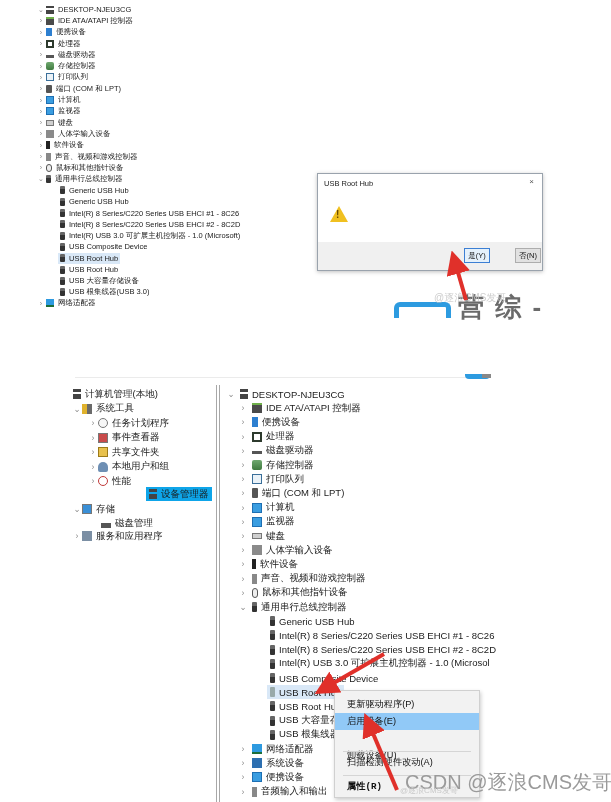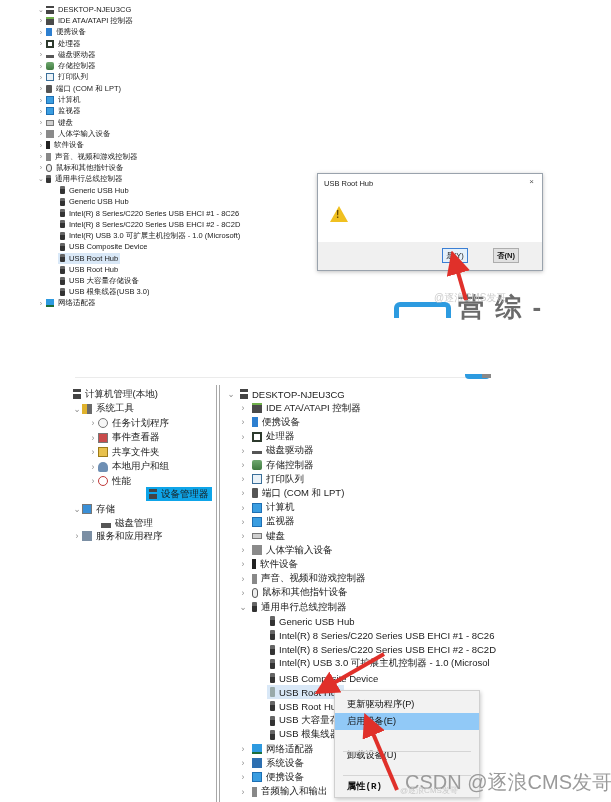--- a/index.html
+++ b/index.html
@@ -50,23 +50,23 @@
   .sel-gray { background: #0ea5e9; margin-left: 48px; }
 
   
   .dialog { position: absolute; left: 317px; top: 173px; width: 226px; height: 98px; background: #ffffff; border: 1px solid #9aa3ad; box-shadow: 0 1px 4px rgba(0,0,0,0.25); }
   .dialog .title { position: absolute; left: 6px; top: 5px; font-size: 7.5px; color: #222; }
   .dialog .close { position: absolute; right: 8px; top: 3px; font-size: 8px; color: #555; }
   .dialog .warn { position: absolute; left: 12px; top: 32px; width: 0; height: 0; border-left: 9px solid transparent; border-right: 9px solid transparent; border-bottom: 16px solid #f0c020; }
   .dialog .warn-mark { position: absolute; left: 18px; top: 35px; font-size: 10px; font-weight: bold; color: #6a4a00; }
   .dialog .msg { position: absolute; left: 40px; top: 29px; width: 180px; font-size: 10.3px; line-height: 14px; color: #1e3c8c; }
   .dialog .footer { position: absolute; left: 0; right: 0; bottom: 0; height: 28px; background: #f0f0f0; }
-  .dialog .btn { position: absolute; top: 6px; height: 15px; width: 26px; font-size: 7.5px; border: 1px solid #adadad; background: #e1e1e1; display: flex; align-items: center; justify-content: center; color: #111; }
+  .dialog .btn { position: absolute; top: 6px; height: 15px; width: 26px; font-size: 7.5px; border: 1px solid #adadad; background: #e1e1e1; display: flex; align-items: center; justify-content: center; color: #111; margin-left: 22px; }
   .dialog .btn-yes { left: 124px; border-color: #3c7fd4; background: #e5f1fb; }
-  .dialog .btn-no { left: 175px; font-weight: bold; }
+  .dialog .btn-no { left: 175px; }
 
   
   .pane-divider { position: absolute; left: 216px; top: 385px; width: 4px; height: 417px; border-left: 1px solid #a8a8a8; border-right: 1px solid #a8a8a8; }
   .top-strip { position: absolute; left: 75px; top: 372px; width: 410px; height: 6px; border-bottom: 1px solid #ebebeb; }
   .strip-blue { position: absolute; left: 465px; top: 374px; width: 25px; height: 5px; background: #2d9be0; border-radius: 0 0 4px 4px; }
   .strip-gray { position: absolute; left: 482px; top: 374px; width: 9px; height: 4px; background: #888; }
 
   
   .ctx { position: absolute; left: 334px; top: 690px; width: 146px; height: 108px; background: #f2f2f2; border: 1px solid #d0d0d0; box-shadow: 1px 2px 4px rgba(0,0,0,0.2); }
   .ctx .item { position: absolute; left: 0; right: 0; height: 17px; display: flex; align-items: center; padding-left: 12px; font-size: 9.2px; color: #111; }
@@ -431,20 +431,21 @@
     <span class="chev">›</span>
     <span class="ico ico-sound" style="margin-left:4px;"></span>
     <span>音频输入和输出</span>
   </div>
 
   <div class="ctx">
     <div class="item" style="top:5px;">更新驱动程序(P)</div>
     <div class="item hl" style="top:22px;">启用设备(E)</div>
     <div class="item" style="top:56px;">卸载设备(U)</div>
     <div class="sep" style="top:60px;"></div>
+    <div class="item" style="top:63px;">扫描检测硬件改动(A)</div>
     <div class="sep" style="top:84px;"></div>
     <div class="item bold" style="top:87px;">属性(R)</div>
   </div>
 
   <div class="csdn">CSDN @逐浪CMS发哥</div>
   <div class="wm-weibo2">@逐浪CMS发哥</div>
 </div>
 
 <svg class="arrow-svg" width="611" height="802">
   <defs>

